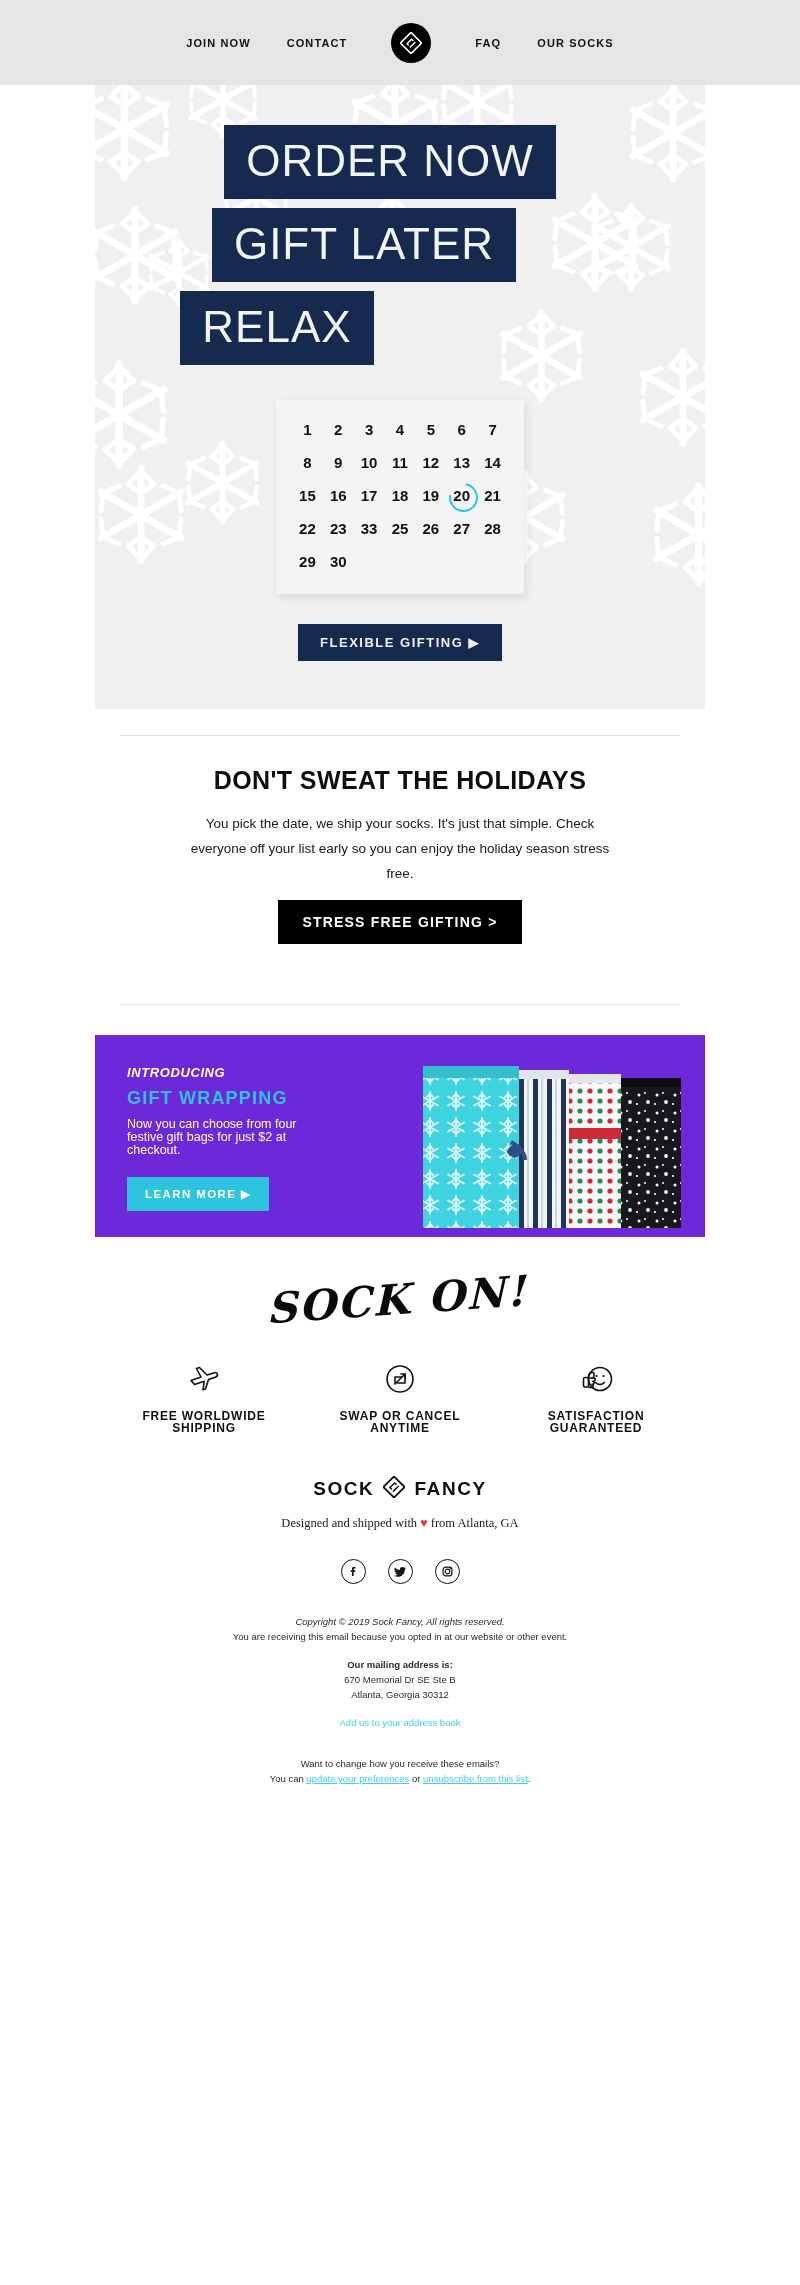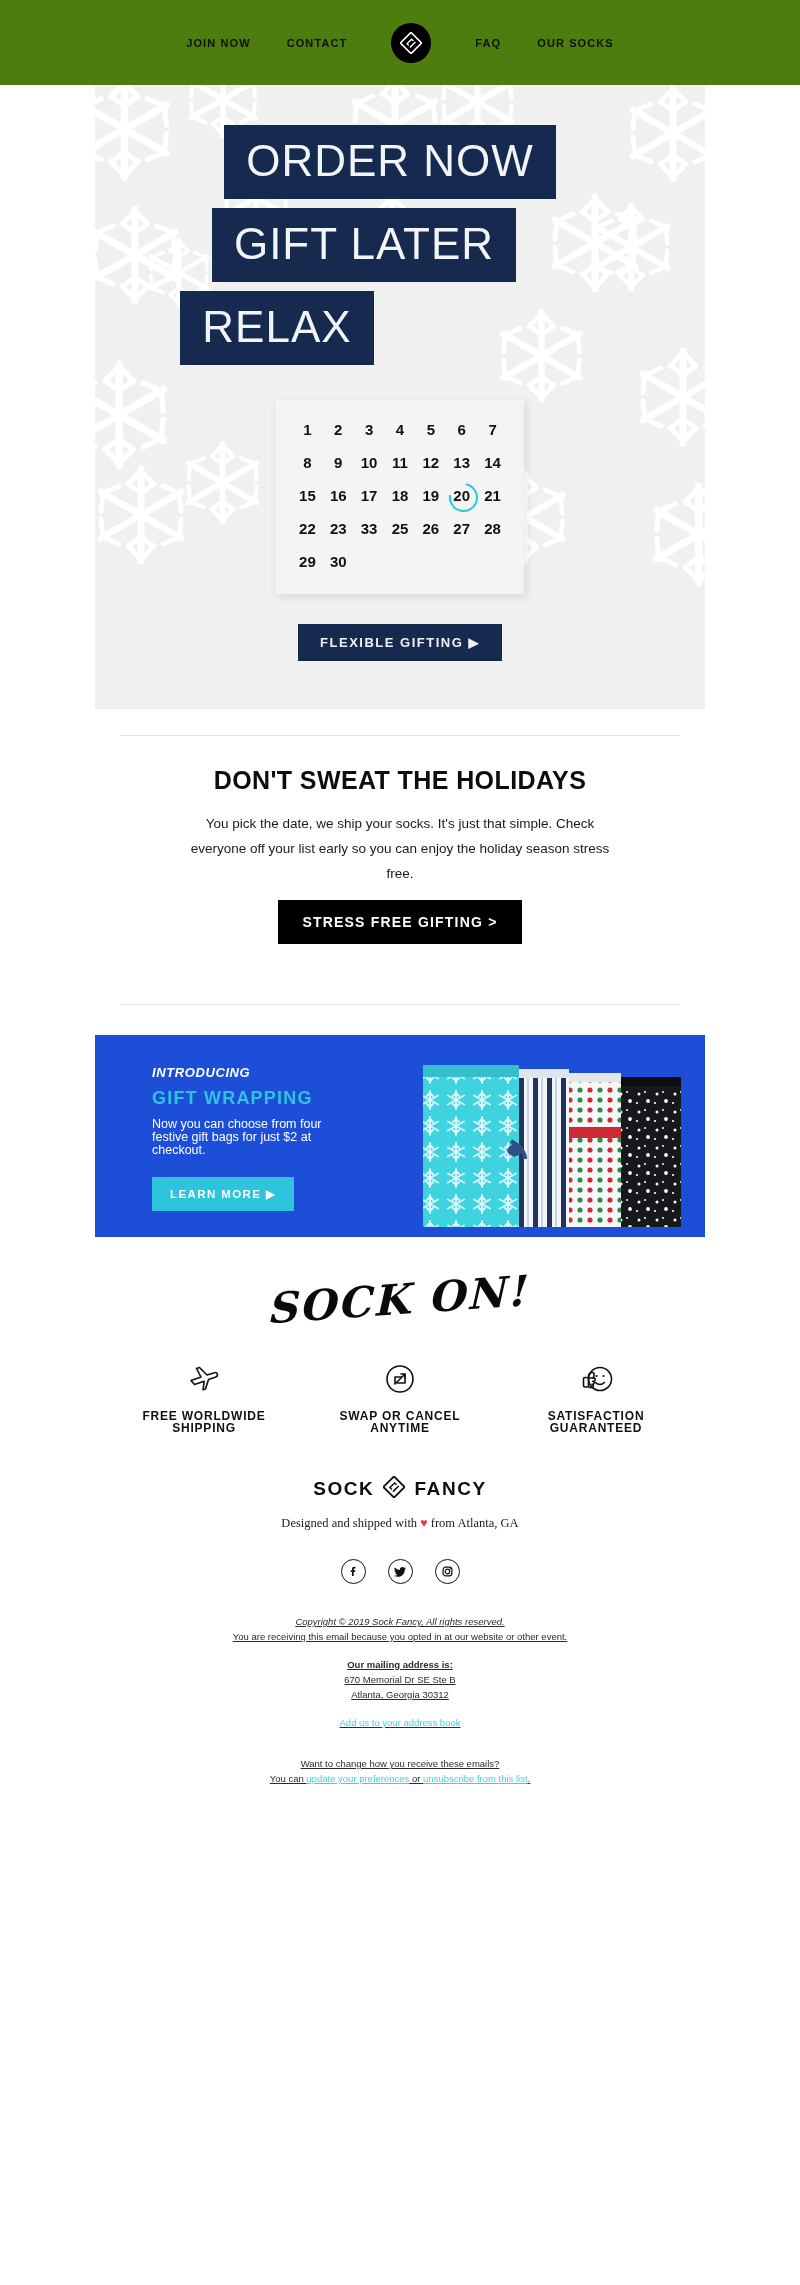--- a/index.html
+++ b/index.html
@@ -13,21 +13,21 @@
 
   .email-wrap { width: 800px; margin: 0 auto; background: #ffffff; }
 
   
   .nav {
     height: 85px;
     display: flex;
     align-items: center;
     justify-content: center;
     gap: 36px;
-    background: #4d7c0f;
+    background: #e5e5e5;
   }
   .nav-link {
     font-size: 11px;
     font-weight: 700;
     letter-spacing: 1.1px;
     color: #111111;
     text-decoration: none;
     font-family: "Liberation Sans", sans-serif;
   }
   .nav-logo {
@@ -156,26 +156,25 @@
     font-weight: 700;
     letter-spacing: 1.2px;
     padding: 14px 24px;
     text-decoration: none;
     font-family: "Liberation Sans", sans-serif;
   }
 
   
   .gift-banner {
     margin: 30px 95px 0 95px;
-    background: #1d4ed8;
+    background: #6d28d9;
     display: flex;
-    align-items: flex-start;
+    align-items: center;
     min-height: 200px;
     overflow: hidden;
-    padding-left: 25px;
   }
   .gift-left { flex: 1 1 46%; padding: 30px 0 26px 32px; }
   .gift-kicker {
     color: #ffffff;
     font-size: 13px;
     font-weight: 700;
     font-style: italic;
     letter-spacing: 0.6px;
     margin-bottom: 8px;
     font-family: "Liberation Sans", sans-serif;
@@ -274,21 +273,21 @@
     border-radius: 50%;
     display: flex; align-items: center; justify-content: center;
   }
 
   .fine { font-size: 9.5px; line-height: 15px; color: #2b2b2b; font-family: "Liberation Sans", sans-serif; }
   .fine-italic { font-style: italic; }
   .fine-bold { font-weight: 700; }
   .fine-gap { height: 13px; }
   .link-cyan { color: #3fd0e8; text-decoration: none; }
   .link-cyan-u { color: #3fd0e8; text-decoration: underline; }
-  .footer-bottom { padding-bottom: 46px; text-decoration: underline; }
+  .footer-bottom { padding-bottom: 46px; }
 </style>
 </head>
 <body>
 
 <div class="email-wrap">
 
   <div class="nav">
     <a class="nav-link" href="#">JOIN NOW</a>
     <a class="nav-link" href="#">CONTACT</a>
     <a class="nav-logo" href="#">

